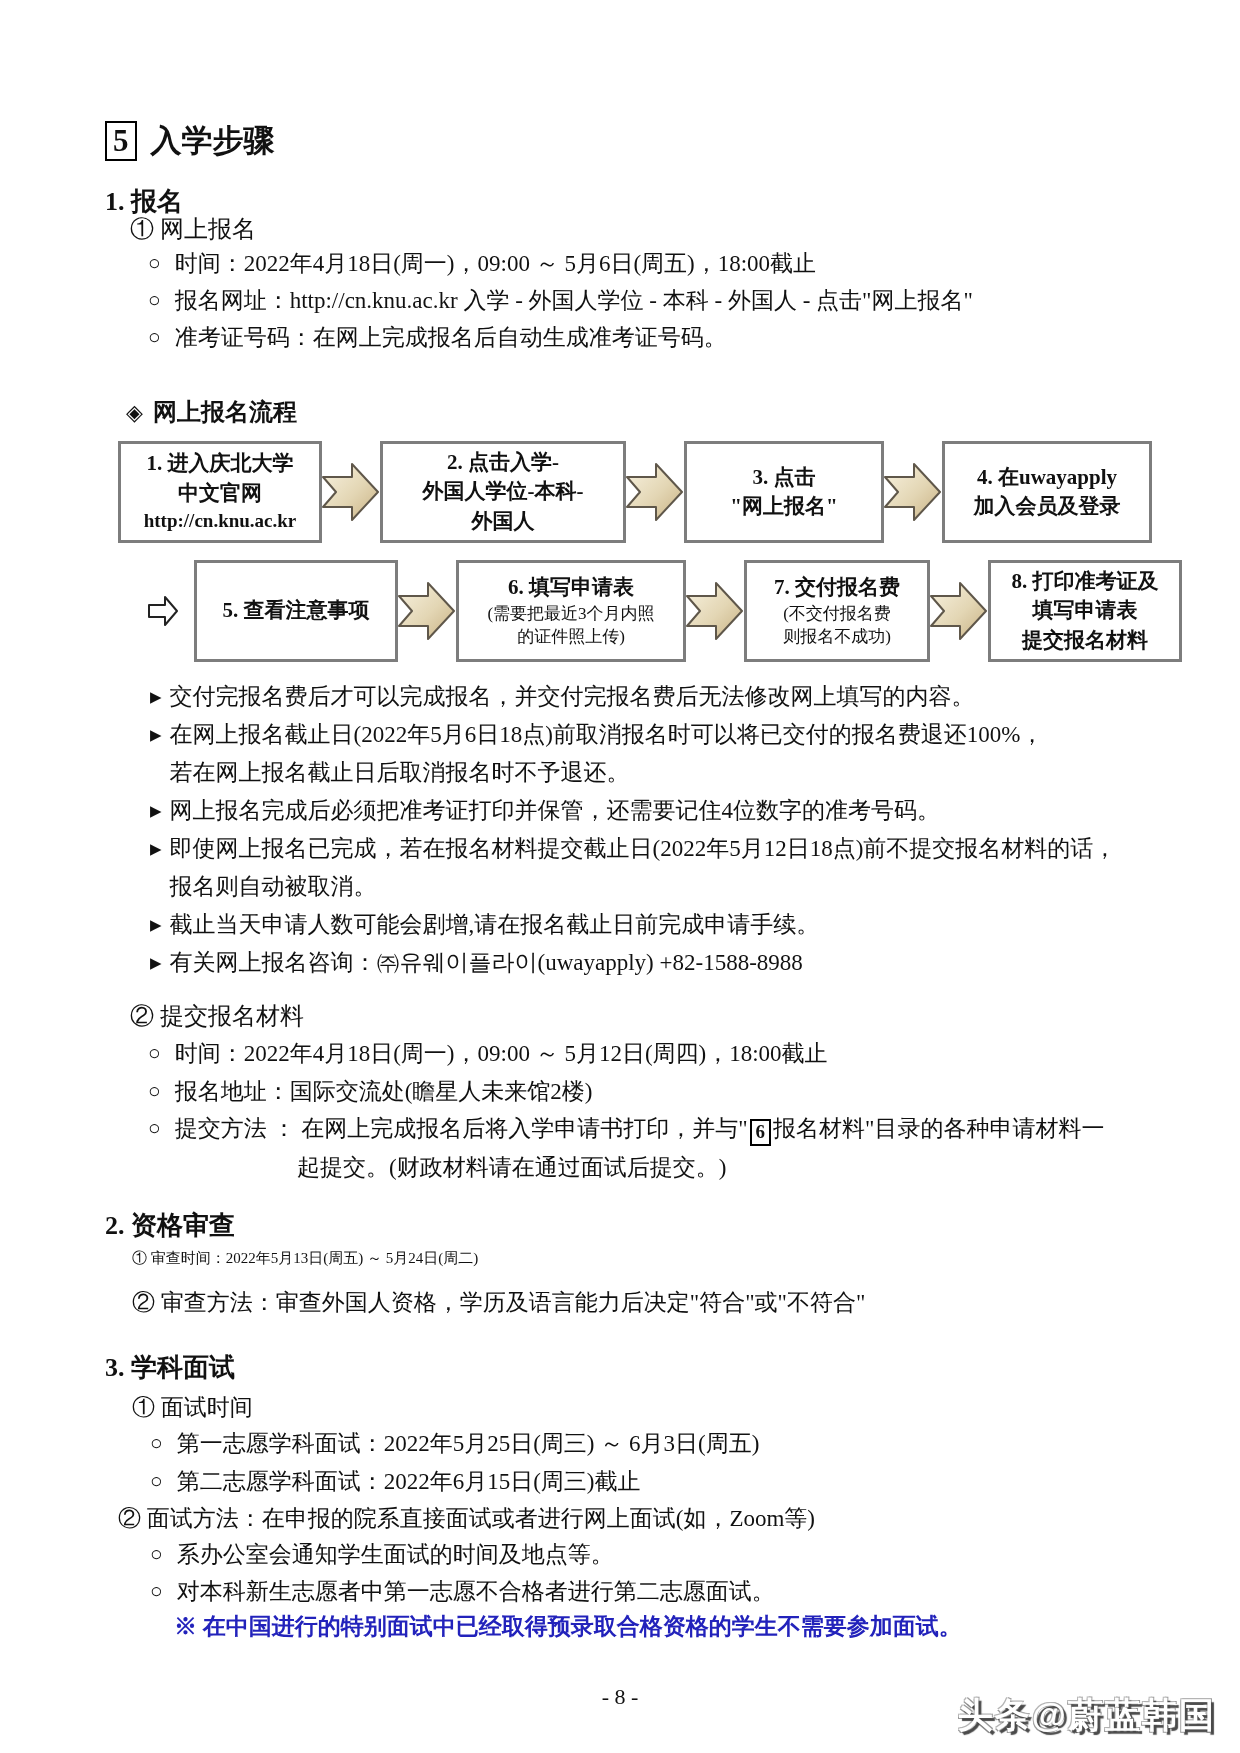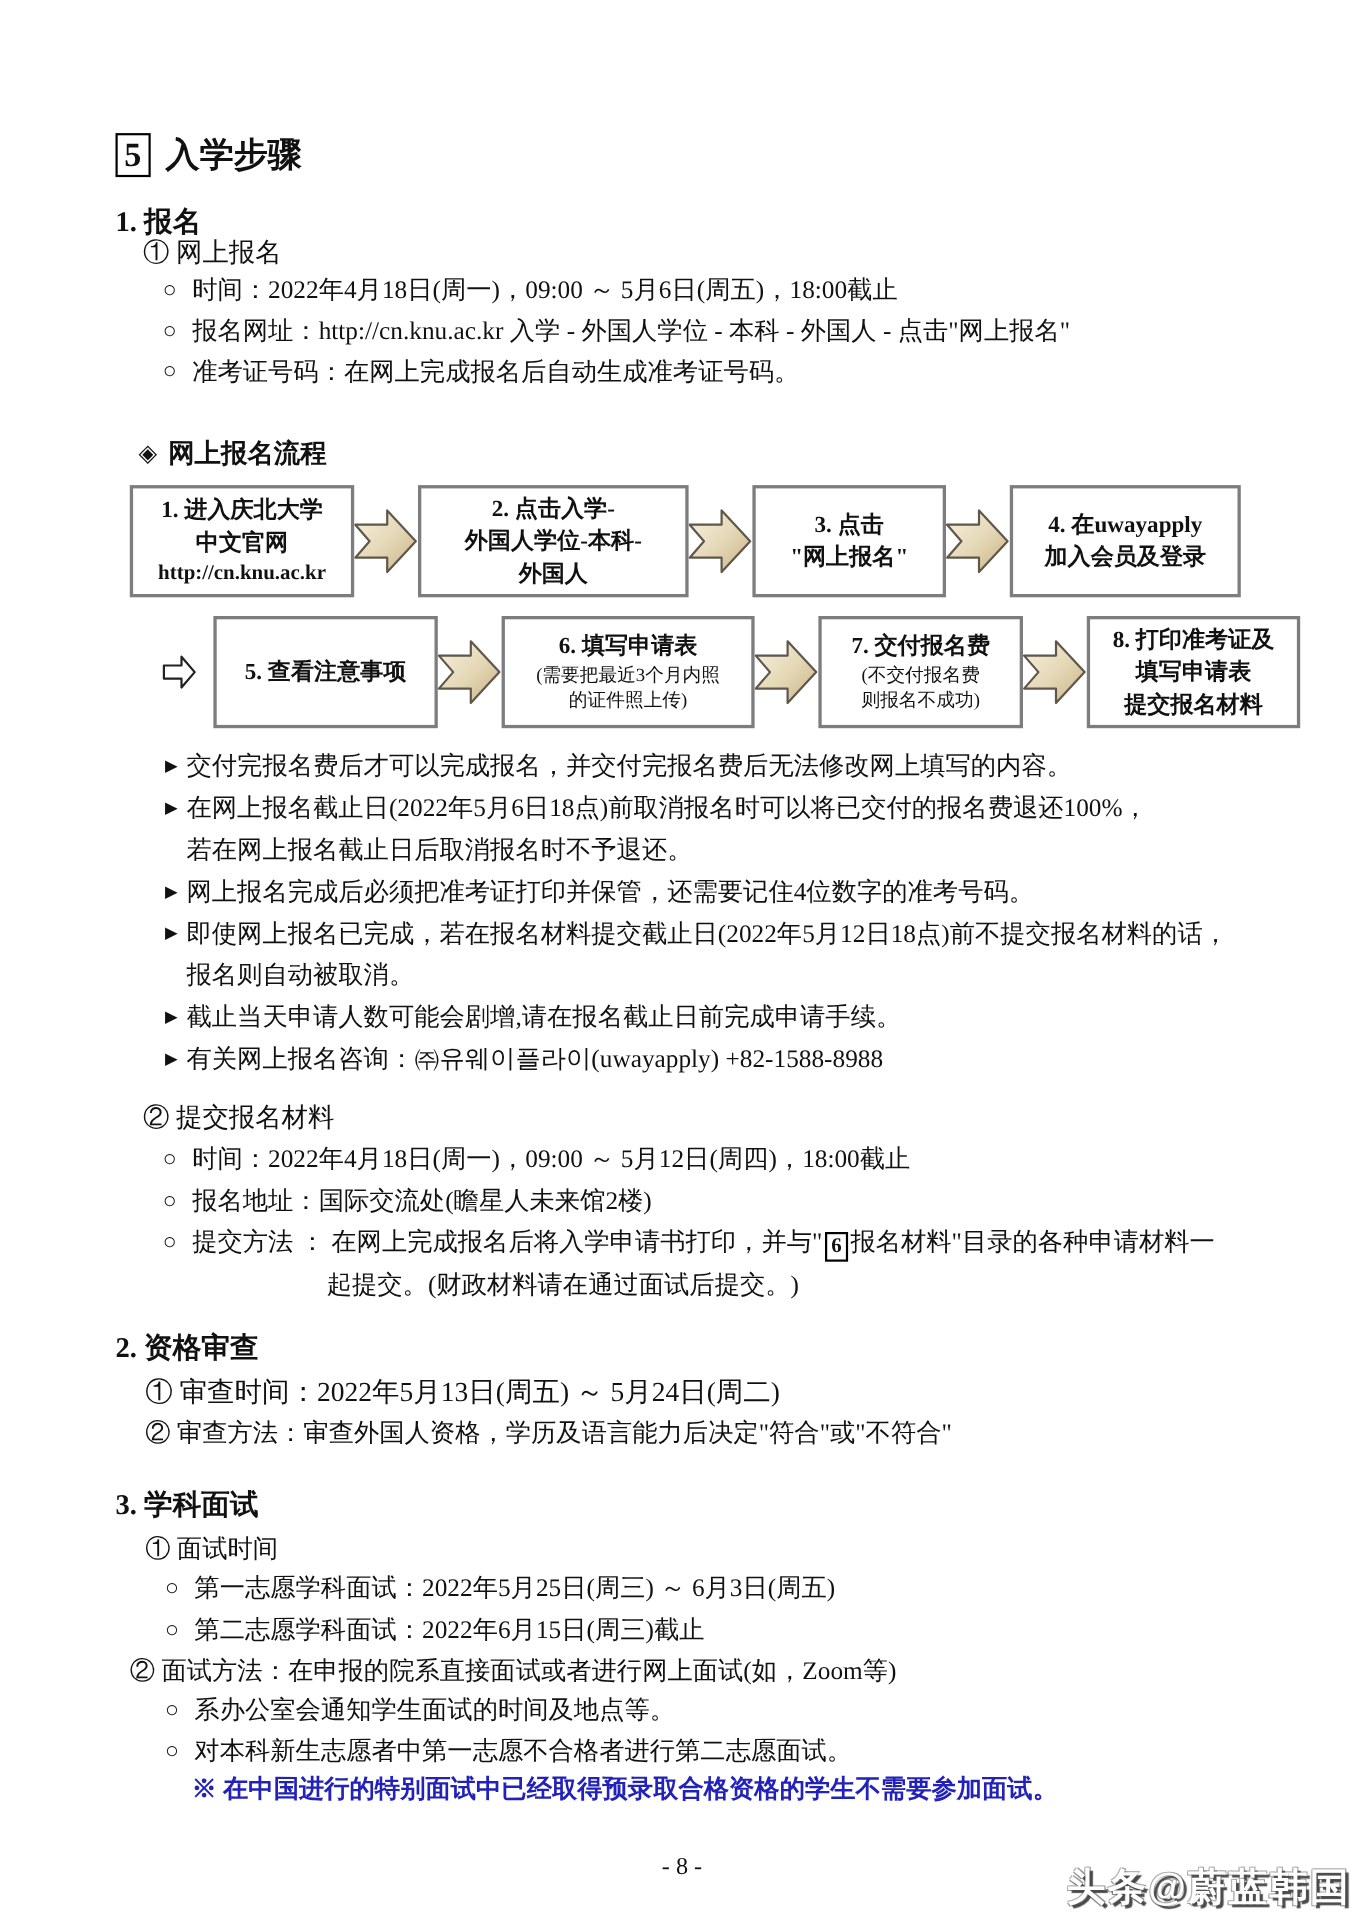--- a/index.html
+++ b/index.html
@@ -102,21 +102,21 @@
         <use href="#flowarrow"></use>
       </svg>
     <div class="fbox" style="width:246px">
       <div>2. 点击入学-</div>
       <div>外国人学位-本科-</div>
       <div>外国人</div>
     </div>
     <svg class="arrow" width="58" height="64">
         <use href="#flowarrow"></use>
       </svg>
-    <div class="fbox" style="width:176px">
+    <div class="fbox" style="width:200px">
       <div>3. 点击</div>
       <div>"网上报名"</div>
     </div>
     <svg class="arrow" width="58" height="64">
         <use href="#flowarrow"></use>
       </svg>
     <div class="fbox" style="width:210px">
       <div>4. 在uwayapply</div>
       <div>加入会员及登录</div>
     </div>
@@ -205,21 +205,21 @@
     <span class="circ">○</span>
     <span>报名地址：国际交流处(瞻星人未来馆2楼)</span>
   </div>
   <div class="abs oitem" style="left:148px;top:1113px">
     <span class="circ">○</span>
     <span><span>提交方法 ： 在网上完成报名后将入学申请书打印，并与"</span><span class="inline-boxdigit">6</span><span>报名材料"目录的各种申请材料一</span></span>
   </div>
   <div class="abs method-l2" style="left:297px;top:1152px">起提交。(财政材料请在通过面试后提交。)</div>
 
   <div class="abs h1" style="left:105px;top:1208px">2. 资格审查</div>
-  <div class="abs h2" style="left:132px;top:1249px;font-size:25px">① 审查时间：2022年5月13日(周五) ～ 5月24日(周二)</div>
+  <div class="abs h2" style="left:132px;top:1249px;font-size:15px">① 审查时间：2022年5月13日(周五) ～ 5月24日(周二)</div>
   <div class="abs h2" style="left:132px;top:1287px;font-size:23px">② 审查方法：审查外国人资格，学历及语言能力后决定"符合"或"不符合"</div>
 
   <div class="abs h1" style="left:105px;top:1350px">3. 学科面试</div>
   <div class="abs" style="left:132px;top:1392px;font-size:23px">① 面试时间</div>
   <div class="abs oitem" style="left:150px;top:1428px">
     <span class="circ">○</span>
     <span>第一志愿学科面试：2022年5月25日(周三) ～ 6月3日(周五)</span>
   </div>
   <div class="abs oitem" style="left:150px;top:1466px">
     <span class="circ">○</span>
@@ -230,15 +230,15 @@
     <span class="circ">○</span>
     <span>系办公室会通知学生面试的时间及地点等。</span>
   </div>
   <div class="abs oitem" style="left:150px;top:1576px">
     <span class="circ">○</span>
     <span>对本科新生志愿者中第一志愿不合格者进行第二志愿面试。</span>
   </div>
   <div class="abs blue-note" style="left:174px;top:1611px;color:#2222bb">※ 在中国进行的特别面试中已经取得预录取合格资格的学生不需要参加面试。</div>
 
   <div class="abs pagenum" style="left:0;top:1684px">- 8 -</div>
-  <div class="abs watermark" style="right:12px;top:1692px">头条@蔚蓝韩国</div>
+  <div class="abs watermark" style="right:24px;top:1692px">头条@蔚蓝韩国</div>
 
 </div>
 
 </body></html>

